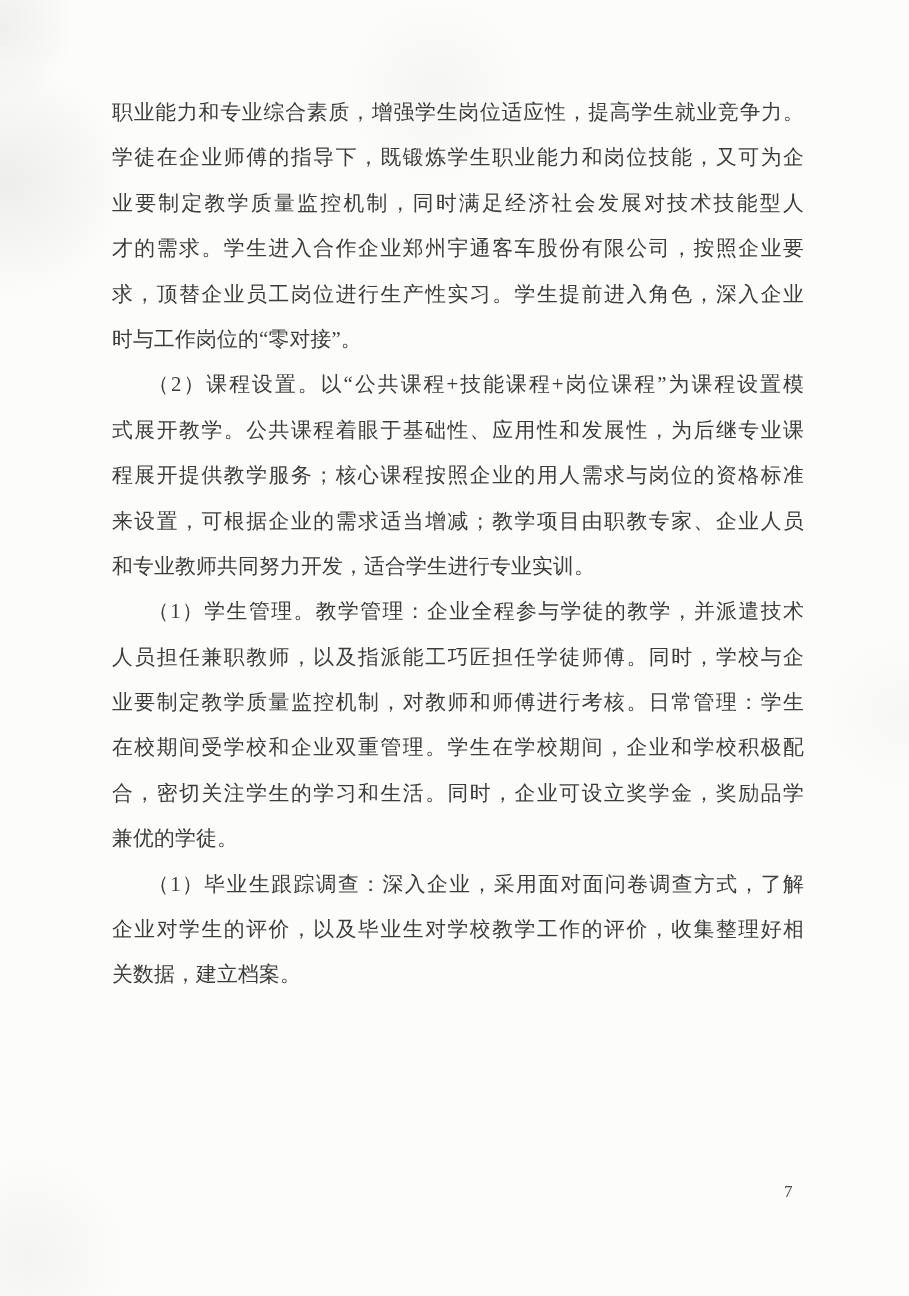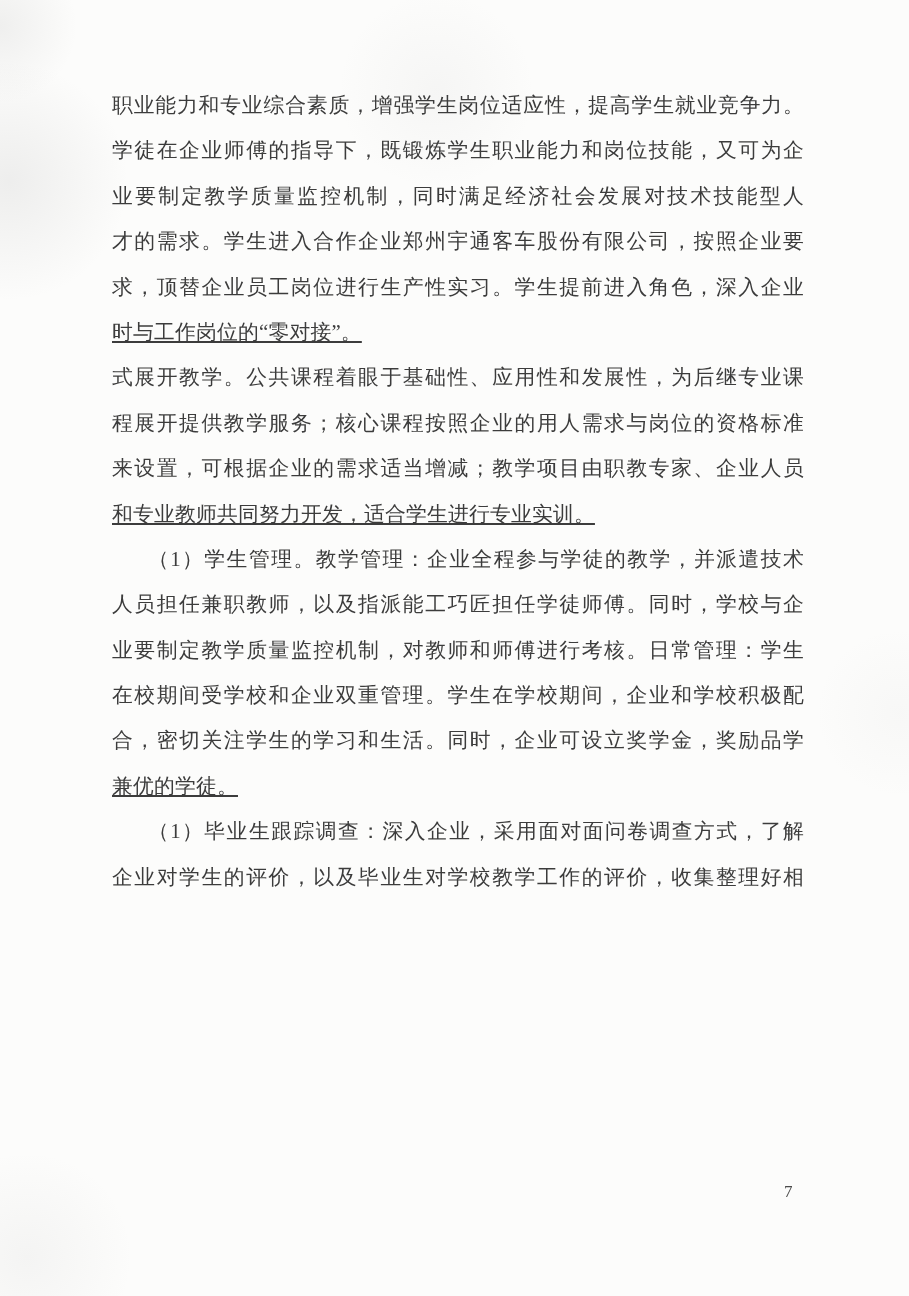--- a/index.html
+++ b/index.html
@@ -18,38 +18,37 @@
       radial-gradient(circle 150px at 3% 97%, rgba(150,150,150,0.08), rgba(150,150,150,0) 70%),
       radial-gradient(circle 120px at 99% 55%, rgba(160,160,160,0.05), rgba(160,160,160,0) 70%),
       #fcfcfb;
     overflow: hidden;
     font-family: "Liberation Serif", "DejaVu Serif", serif;
     color: #3c3c3c;
   }
   .text-block {
     position: absolute;
     left: 112px;
-    top: 82px;
+    top: 89px;
     width: 692px;
   }
   .paragraph { margin: 0; padding: 0; }
   .ln {
     display: block;
     height: 45.4px;
     line-height: 45.4px;
     font-size: 20.8px;
     text-align: justify;
     text-align-last: justify;
     white-space: nowrap;
     letter-spacing: 0.2px;
   }
   .ln-last {
     text-align: left;
     text-align-last: left;
-    text-decoration: underline;
   }
   .ind { padding-left: 36px; }
   .page-number {
     position: absolute;
     left: 784px;
     top: 1182px;
     font-size: 17px;
     color: #4a4a4a;
     font-family: "Liberation Serif", "DejaVu Serif", serif;
   }
@@ -63,38 +62,40 @@
     <div class="paragraph">
       <span class="ln">职业能力和专业综合素质，增强学生岗位适应性，提高学生就业竞争力。</span>
       <span class="ln">学徒在企业师傅的指导下，既锻炼学生职业能力和岗位技能，又可为企</span>
       <span class="ln">业要制定教学质量监控机制，同时满足经济社会发展对技术技能型人</span>
       <span class="ln">才的需求。学生进入合作企业郑州宇通客车股份有限公司，按照企业要</span>
       <span class="ln">求，顶替企业员工岗位进行生产性实习。学生提前进入角色，深入企业</span>
       <span class="ln ln-last">时与工作岗位的“零对接”。</span>
     </div>
 
     <div class="paragraph">
+      <span class="ln ind">（2）课程设置。以“公共课程+技能课程+岗位课程”为课程设置模</span>
       <span class="ln">式展开教学。公共课程着眼于基础性、应用性和发展性，为后继专业课</span>
       <span class="ln">程展开提供教学服务；核心课程按照企业的用人需求与岗位的资格标准</span>
       <span class="ln">来设置，可根据企业的需求适当增减；教学项目由职教专家、企业人员</span>
       <span class="ln ln-last">和专业教师共同努力开发，适合学生进行专业实训。</span>
     </div>
 
     <div class="paragraph">
       <span class="ln ind">（1）学生管理。教学管理：企业全程参与学徒的教学，并派遣技术</span>
       <span class="ln">人员担任兼职教师，以及指派能工巧匠担任学徒师傅。同时，学校与企</span>
       <span class="ln">业要制定教学质量监控机制，对教师和师傅进行考核。日常管理：学生</span>
       <span class="ln">在校期间受学校和企业双重管理。学生在学校期间，企业和学校积极配</span>
       <span class="ln">合，密切关注学生的学习和生活。同时，企业可设立奖学金，奖励品学</span>
       <span class="ln ln-last">兼优的学徒。</span>
     </div>
 
 
 
     <div class="paragraph">
       <span class="ln ind">（1）毕业生跟踪调查：深入企业，采用面对面问卷调查方式，了解</span>
       <span class="ln">企业对学生的评价，以及毕业生对学校教学工作的评价，收集整理好相</span>
+      <span class="ln ln-last">关数据，建立档案。</span>
     </div>
 
   </div>
 
   <div class="page-number">7</div>
 </div>
 
 </body></html>

